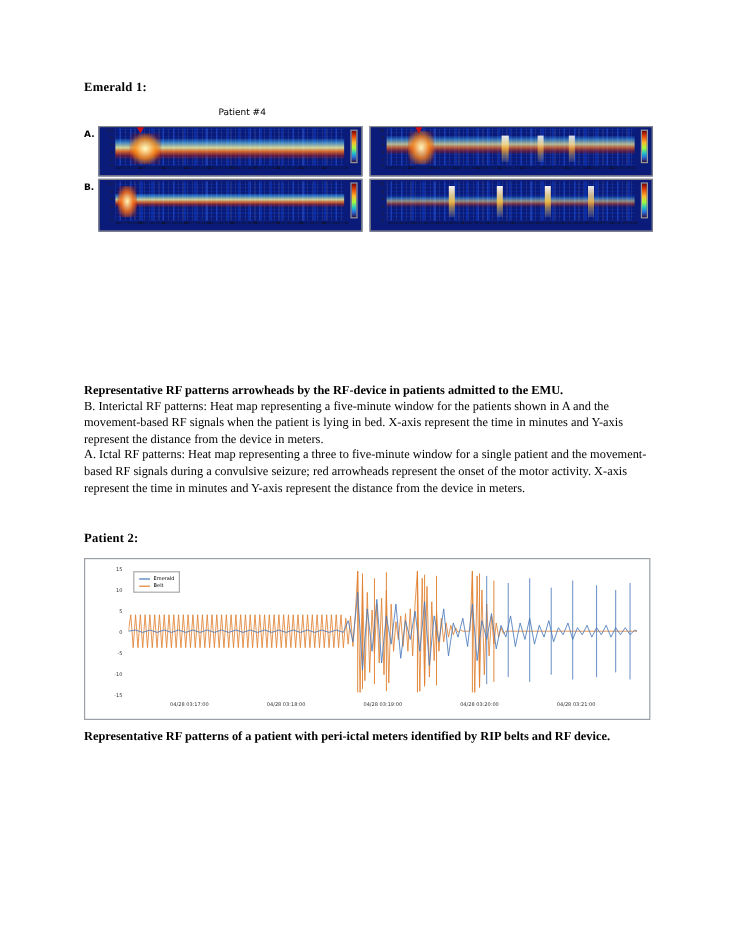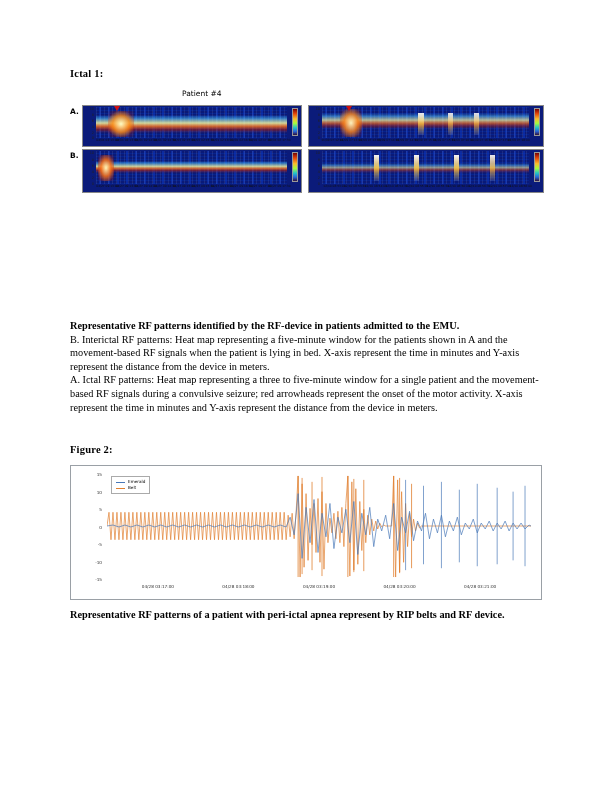--- a/index.html
+++ b/index.html
@@ -217,21 +217,21 @@
   .legend-row { display: flex; align-items: center; gap: 3px; }
   .legend-swatch { display: inline-block; width: 9px; height: 1px; }
   svg { display: block; }
 </style>
 </head>
 <body>
 
 <div class="page">
   <div class="content">
 
-    <div class="fig-label">Ictal 1:</div>
+    <div class="fig-label">Emerald 1:</div>
 
     <div class="fig1">
       <div class="fig1-titles">
         <span class="fig1-title p1">Patient #4</span>
         <span class="fig1-title p2">Patient #2</span>
       </div>
 
       <span class="panel-letter" style="left:0px; top:18px;">A.</span>
 
       <span class="panel-letter" style="left:0px; top:62px;">B.</span>
@@ -357,29 +357,29 @@
             <span style="left:66%;">12/10 08:56:00</span>
             <span style="left:76%;">12/10 08:56:30</span>
             <span style="left:86%;">12/10 08:57:00</span>
             <span style="left:96%;">12/10 08:58:00</span>
         </div>
       </div>
     </div>
 
     <div style="height:112px;"></div>
 
-    <p class="caption-bold">Representative RF patterns identified by the RF-device in patients admitted to the EMU.</p>
+    <p class="caption-bold">Representative RF patterns arrowheads by the RF-device in patients admitted to the EMU.</p>
     <div class="caption-body">
       <p>B. Interictal RF patterns: Heat map representing a five-minute window for the patients shown in A and the movement-based RF signals when the patient is lying in bed. X-axis represent the time in minutes and Y-axis represent the distance from the device in meters.</p>
       <p>A. Ictal RF patterns: Heat map representing a three to five-minute window for a single patient and the movement-based RF signals during a convulsive seizure; red arrowheads represent the onset of the motor activity. X-axis represent the time in minutes and Y-axis represent the distance from the device in meters.</p>
     </div>
 
     <div style="height:30px;"></div>
 
-    <div class="fig-label">Figure 2:</div>
+    <div class="fig-label">Patient 2:</div>
 
     <div class="fig2">
       <div class="legend">
         <div class="legend-row">
           <span class="legend-swatch" style="background:#4878b8;"></span>
           <span>Emerald</span>
         </div>
         <div class="legend-row">
           <span class="legend-swatch" style="background:#e08030;"></span>
           <span>Belt</span>
@@ -431,16 +431,16 @@
 
       <div class="fig2-xlabels">
         <span style="left:12%;">04/28 03:17:00</span>
         <span style="left:31%;">04/28 03:18:00</span>
         <span style="left:50%;">04/28 03:19:00</span>
         <span style="left:69%;">04/28 03:20:00</span>
         <span style="left:88%;">04/28 03:21:00</span>
       </div>
     </div>
 
-    <p class="caption-bold">Representative RF patterns of a patient with peri-ictal apnea represent by RIP belts and RF device.</p>
+    <p class="caption-bold">Representative RF patterns of a patient with peri-ictal meters identified by RIP belts and RF device.</p>
 
   </div>
 </div>
 
 </body></html>

